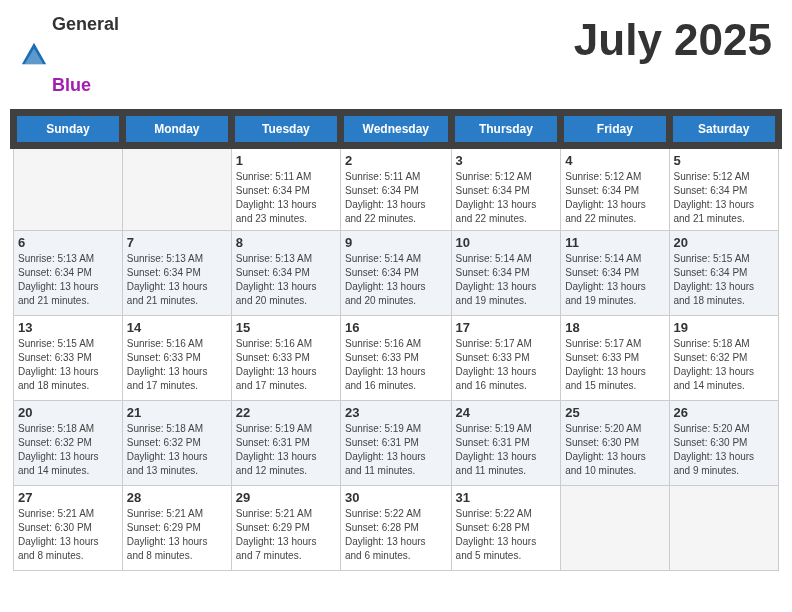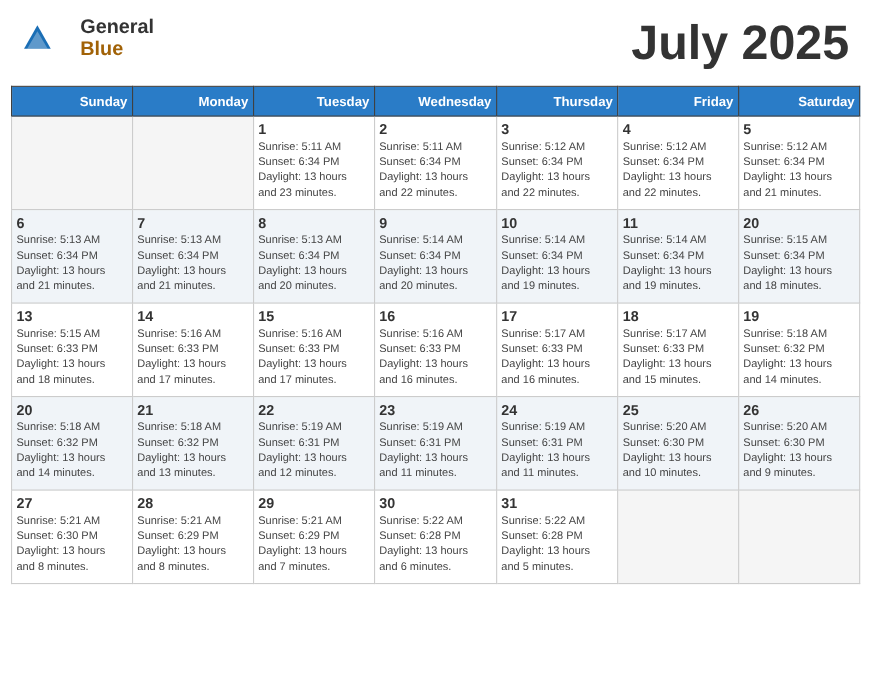--- a/index.html
+++ b/index.html
@@ -13,31 +13,30 @@
     .header {
       display: flex;
       justify-content: space-between;
       align-items: flex-start;
       margin-bottom: 8px;
       padding: 5px 10px;
     }
     .logo {
       display: flex;
       align-items: center;
-      gap: 21px;
     }
     .logo-text {
       display: flex;
       flex-direction: column;
       font-size: 18px;
       font-weight: bold;
       line-height: 1.1;
     }
     .logo-general { color: #333; }
-    .logo-blue { color: #a16207; }
+    .logo-blue { color: #a21caf; margin-top: 41px; }
     .logo-icon {
       width: 28px;
       height: 28px;
       margin-right: 4px;
     }
     .title-block {
       text-align: right;
     }
     .month-title {
       font-size: 44px;
@@ -50,23 +49,23 @@
     }
     .calendar {
       width: 100%;
       border-collapse: collapse;
       font-size: 11px;
     }
     .calendar th {
       background-color: #2a7cc7;
       color: #fff;
       padding: 6px 4px;
-      text-align: right;
+      text-align: center;
       font-size: 12px;
-      border: 1px solid #404040;
+      border: 7px solid #404040;
     }
     .calendar td {
       border: 1px solid #ccc;
       vertical-align: top;
       padding: 4px;
       width: 113px;
       height: 85px;
       background: #fff;
     }
     .calendar td.empty {

